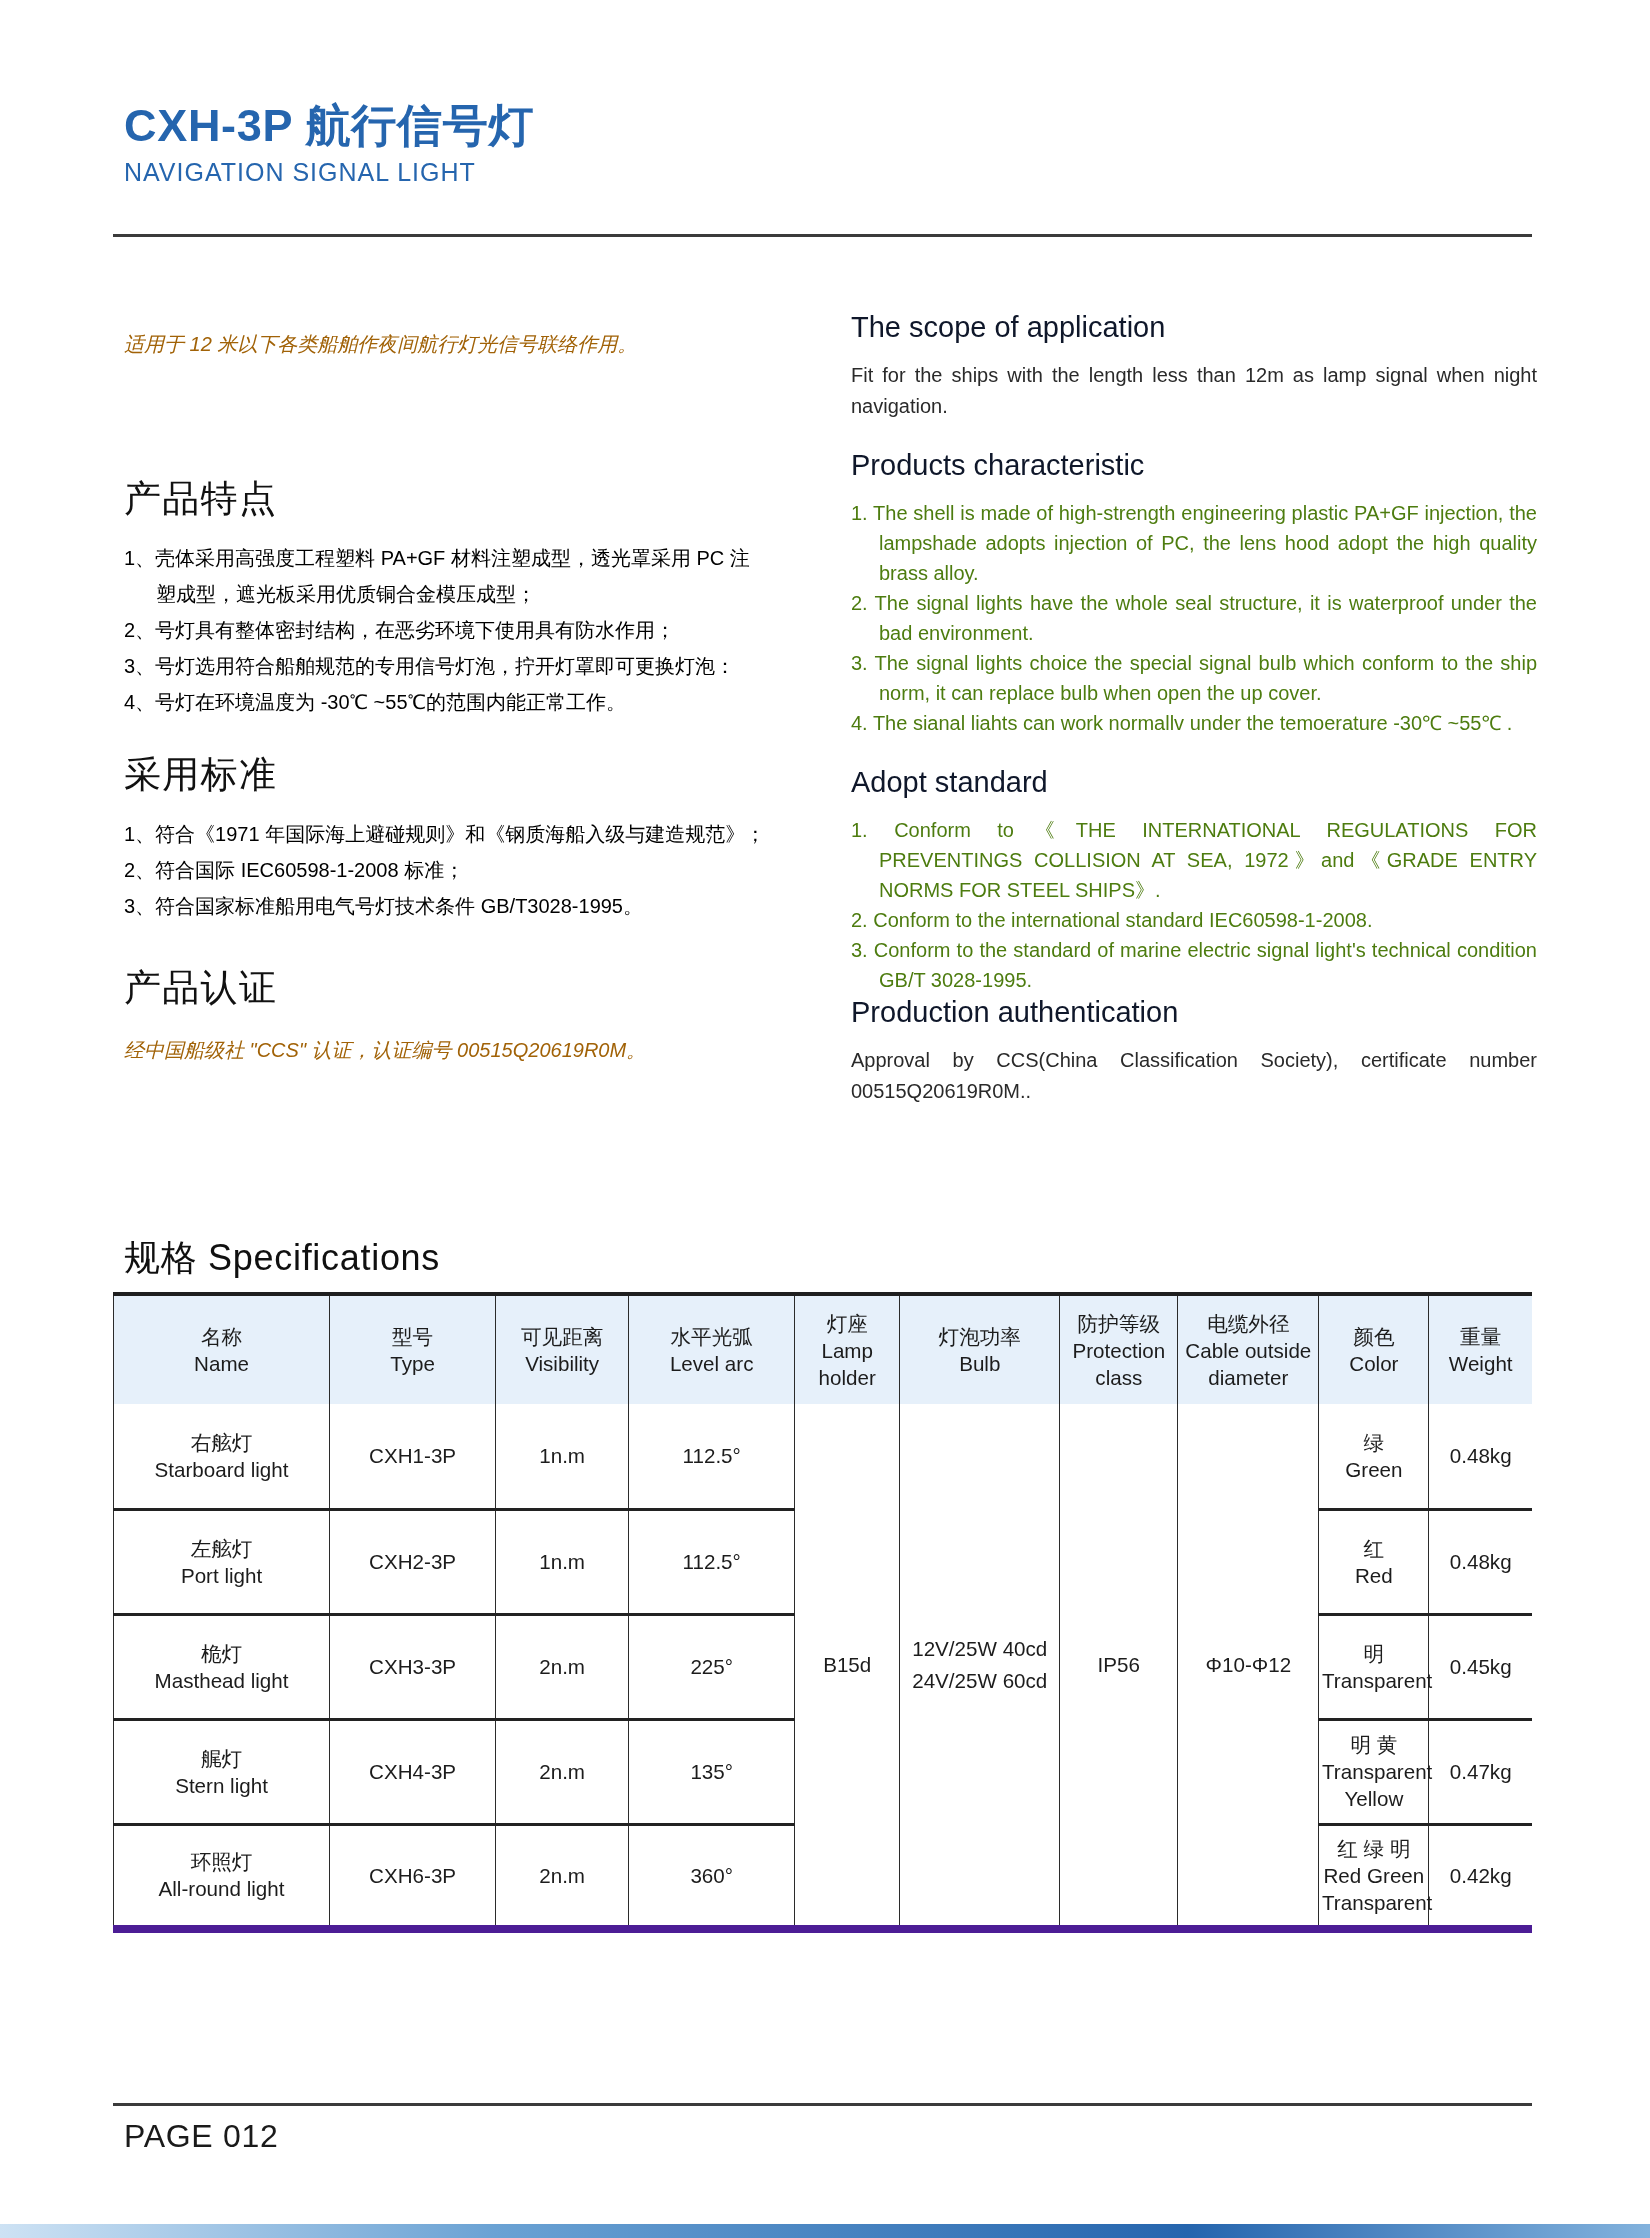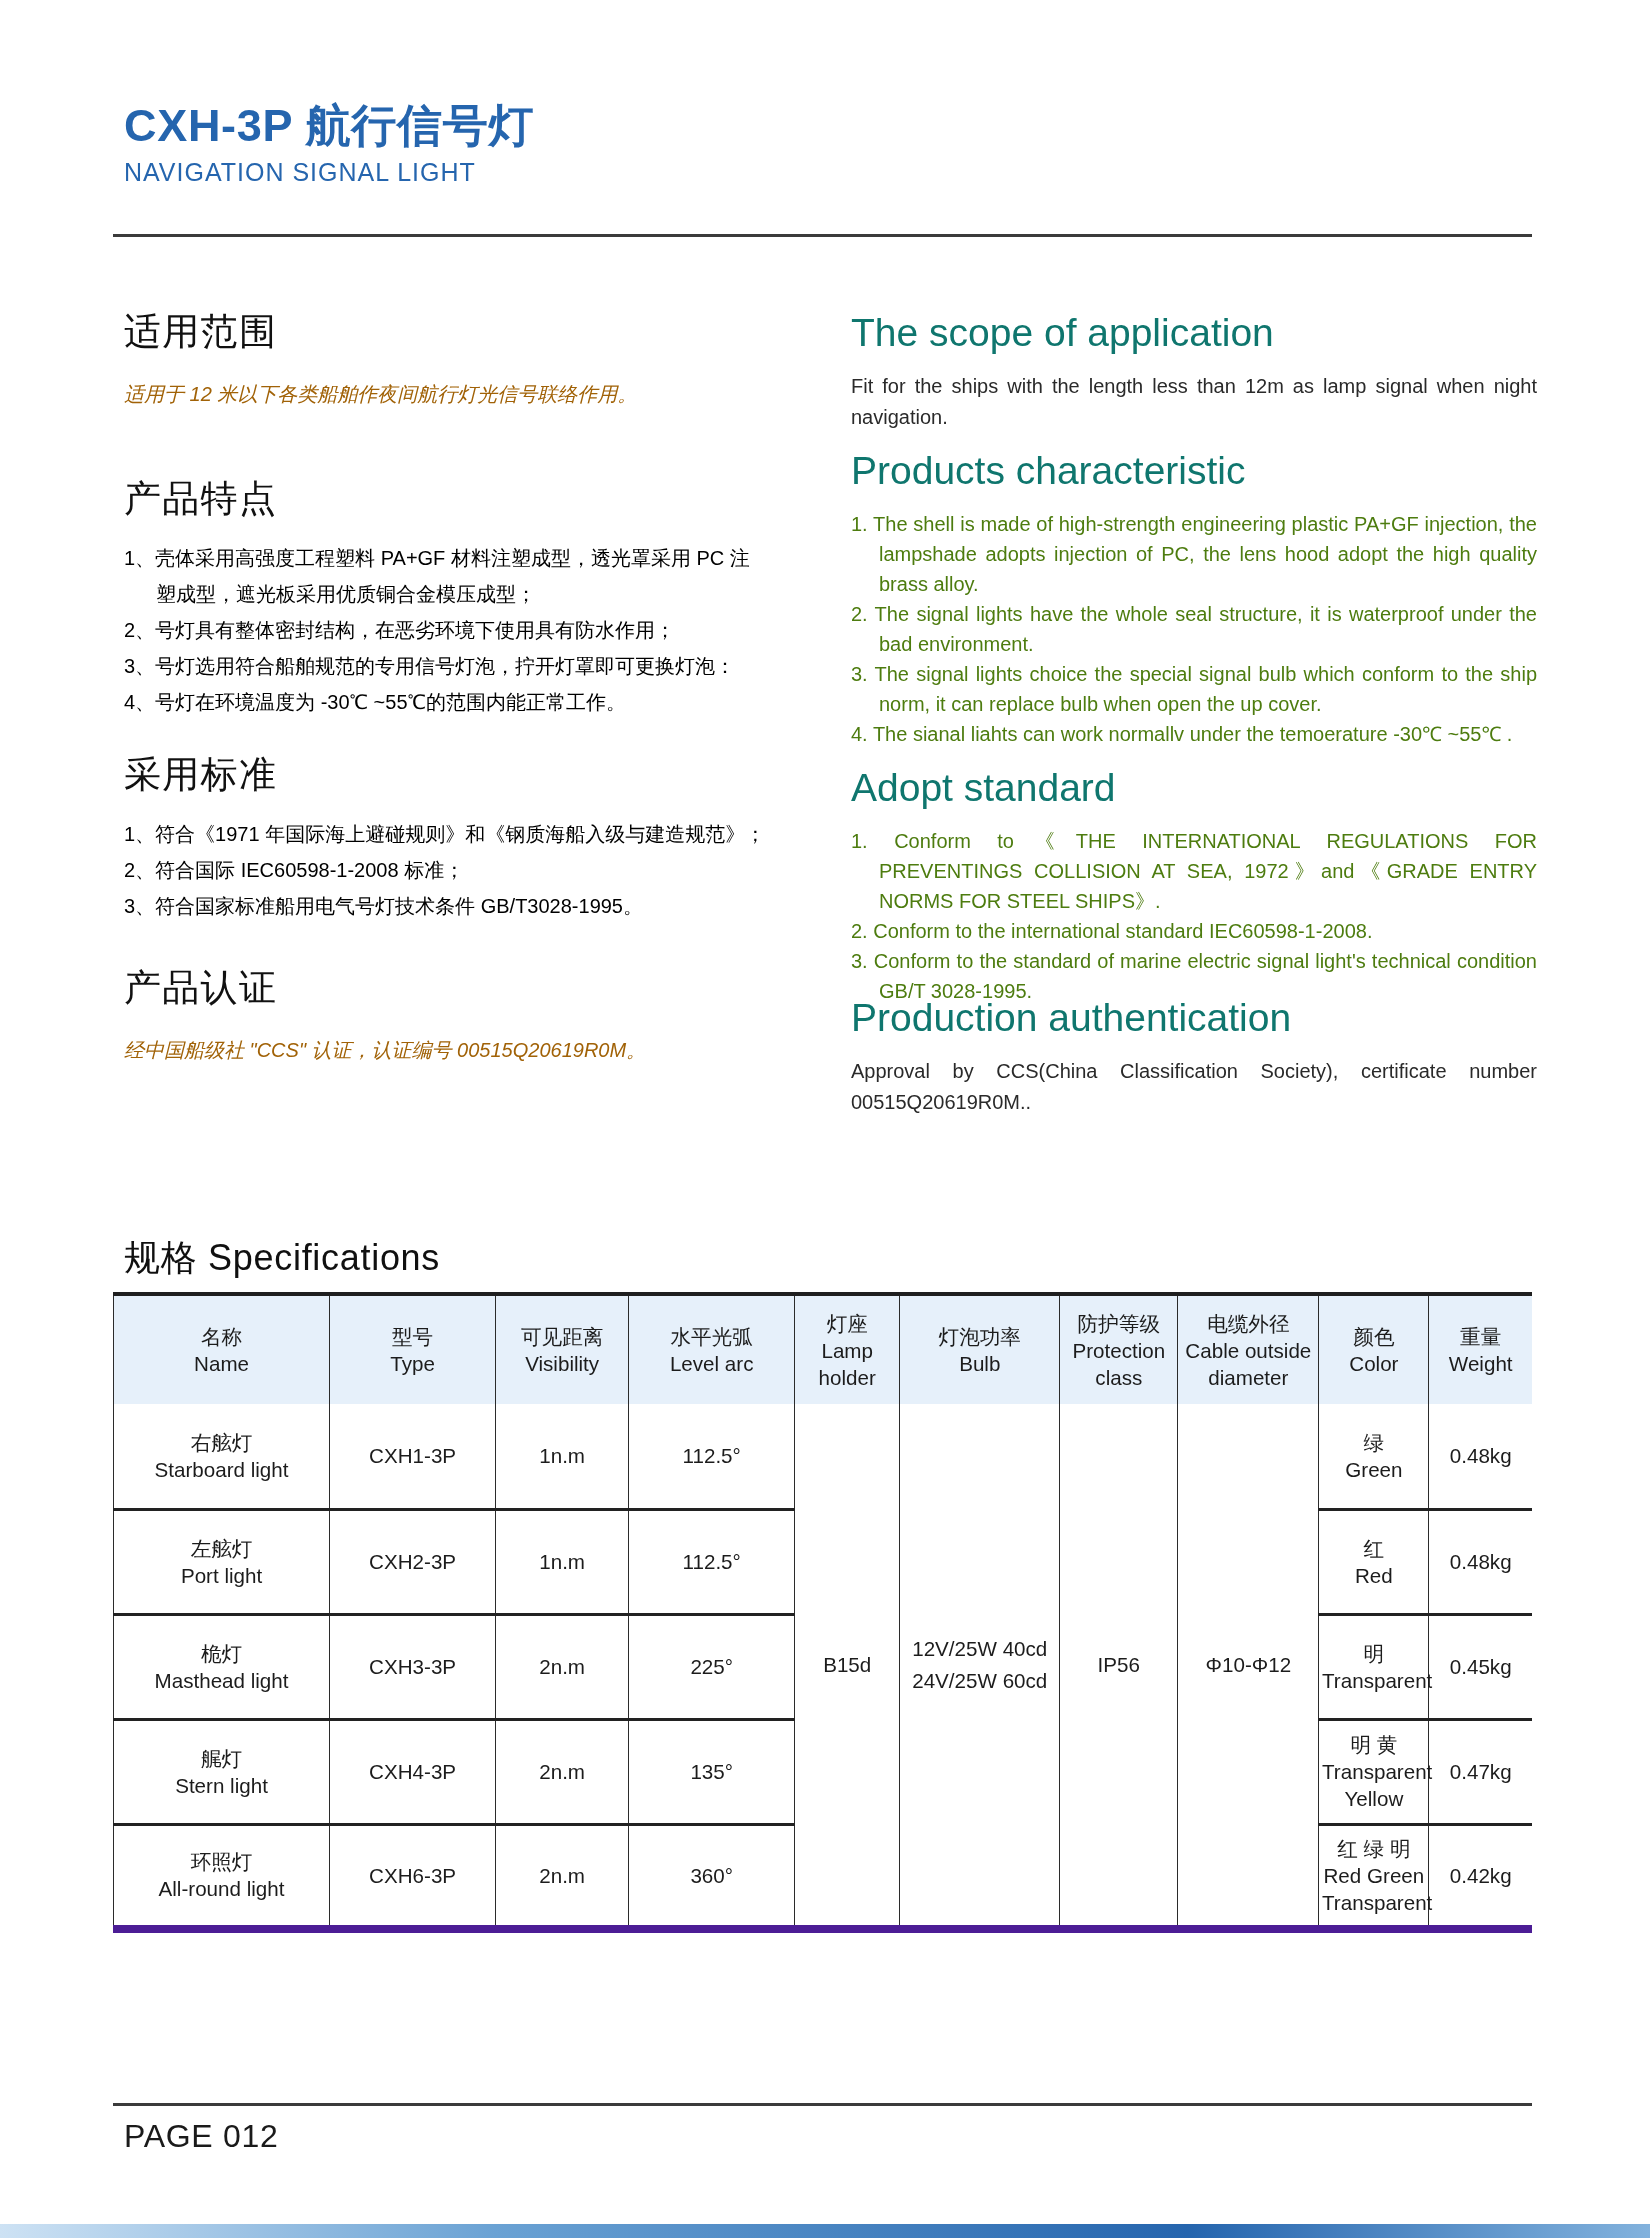--- a/index.html
+++ b/index.html
@@ -28,21 +28,21 @@
   }
   .rule-top { top: 234px; }
   .rule-bottom { top: 2103px; }
 
   
   .sec { position: absolute; }
   .col-left  { left: 124px; width: 644px; }
   .col-right { left: 851px; width: 686px; }
 
   .zh-heading { font-size: 37px; font-weight: 500; color: #111; letter-spacing: 1.3px; }
-  .en-heading { font-size: 39px; font-weight: 400; color: #0f766e; }
+  .en-heading { font-size: 29px; font-weight: 400; color: #0f172a; }
 
   .zh-body { font-size: 20px; color: #a16207; line-height: 35px; margin-top: 20px; font-style: italic; }
   .en-body { font-size: 20px; color: #2a2a2a; line-height: 31px; margin-top: 16px; text-align: justify; }
 
   .zh-list { margin-top: 16px; }
   .zh-list .li {
     font-size: 20px; color: #000000; line-height: 36px;
     padding-left: 32px; text-indent: -32px;
   }
   .en-list { margin-top: 16px; }
@@ -101,21 +101,20 @@
 
 <div id="doc">
 
   <div class="title-block">
     <div class="doc-title">CXH-3P 航行信号灯</div>
     <div class="doc-subtitle">NAVIGATION SIGNAL LIGHT</div>
   </div>
   <div class="rule rule-top"></div>
 
   <div class="sec col-left" id="cn-scope">
-    <div class="zh-heading">适用范围</div>
     <div class="zh-body">适用于 12 米以下各类船舶作夜间航行灯光信号联络作用。</div>
   </div>
 
   <div class="sec col-left" id="cn-features">
     <div class="zh-heading">产品特点</div>
     <div class="zh-list">
       <div class="li">1、壳体采用高强度工程塑料 PA+GF 材料注塑成型，透光罩采用 PC 注塑成型，遮光板采用优质铜合金模压成型；</div>
       <div class="li">2、号灯具有整体密封结构，在恶劣环境下使用具有防水作用；</div>
       <div class="li">3、号灯选用符合船舶规范的专用信号灯泡，拧开灯罩即可更换灯泡：</div>
       <div class="li">4、号灯在环境温度为 -30℃ ~55℃的范围内能正常工作。</div>

